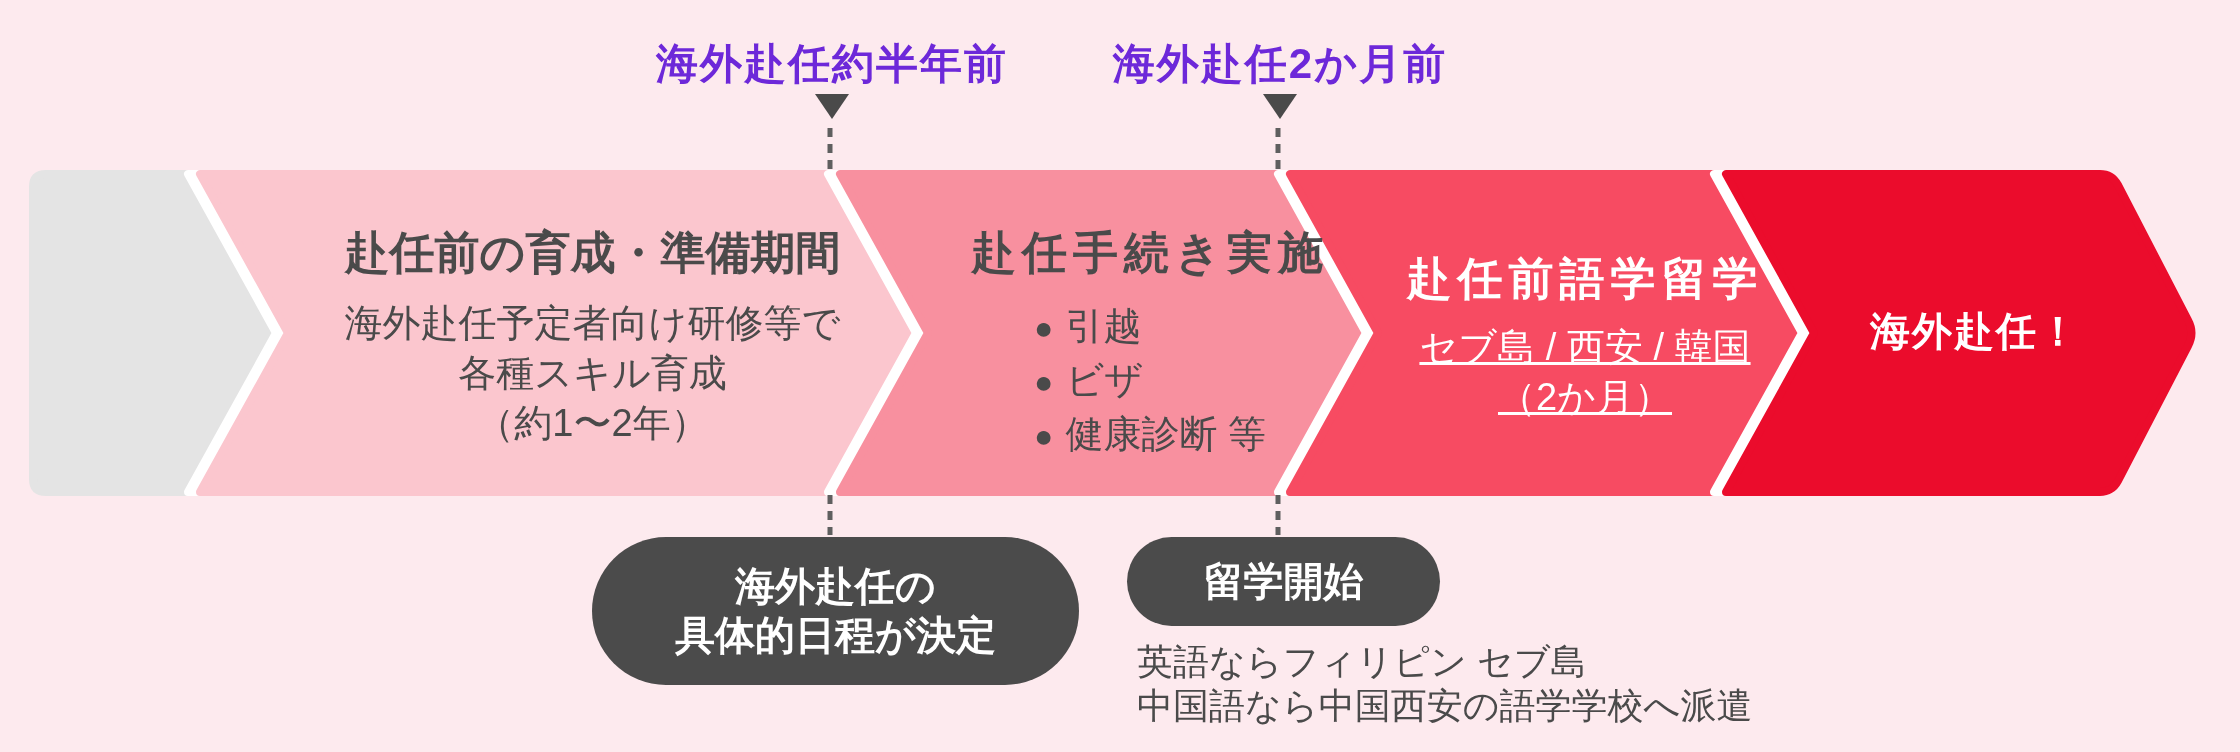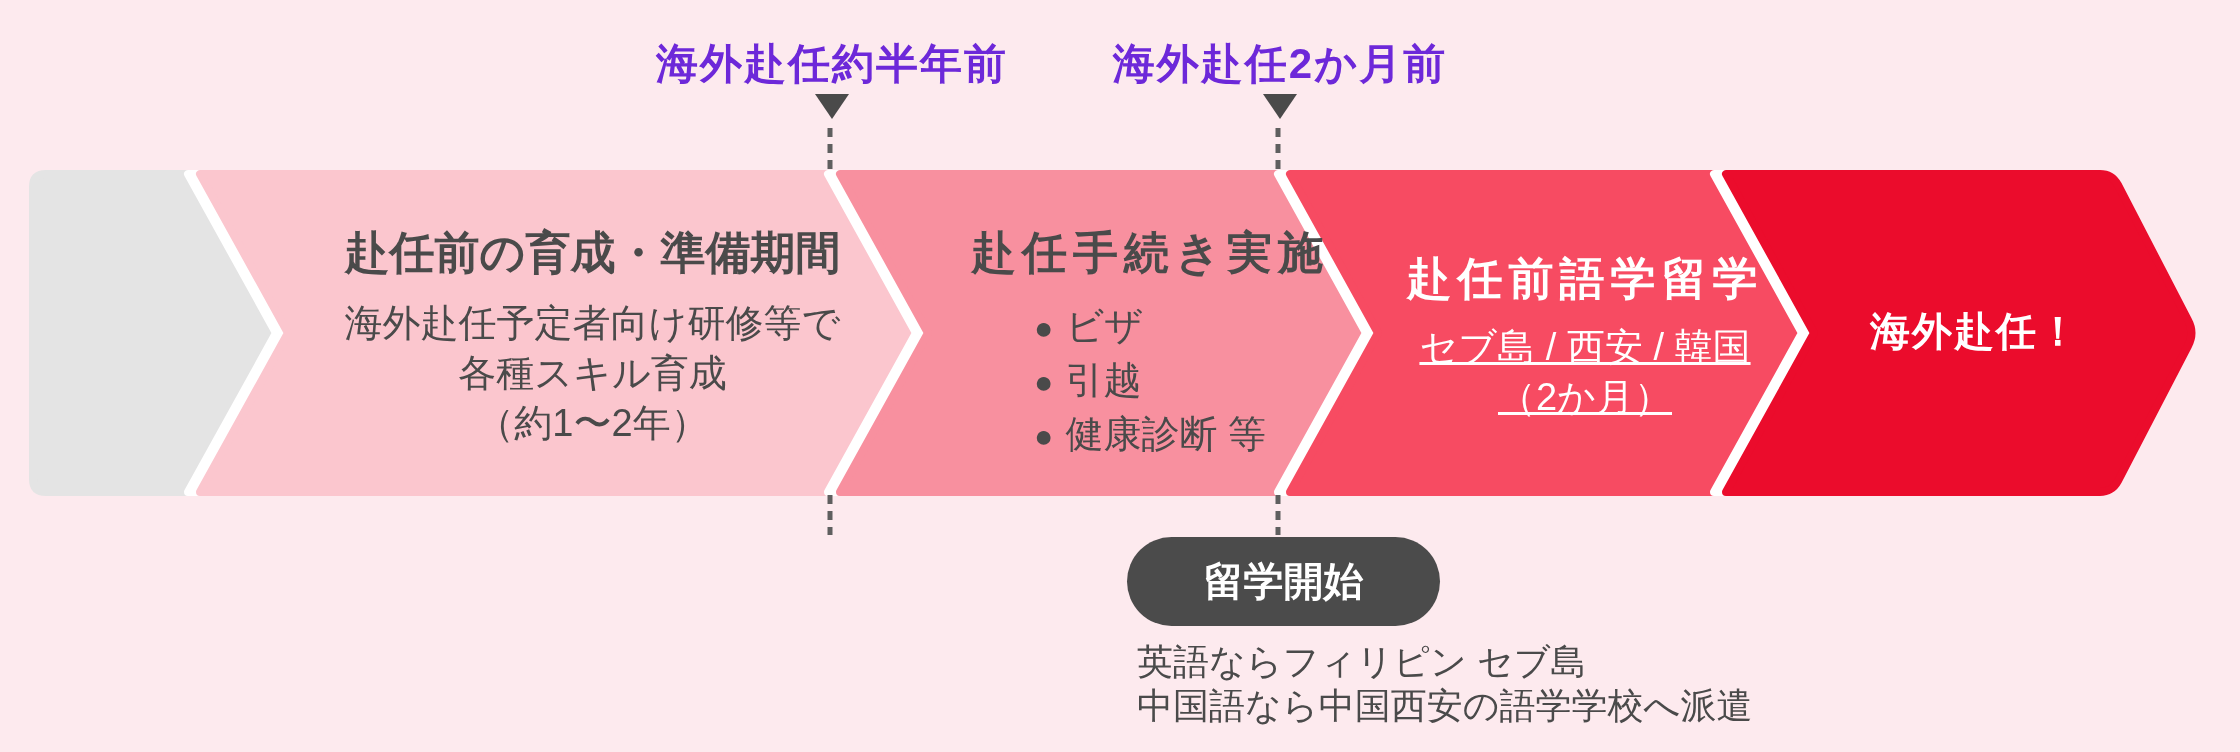--- a/index.html
+++ b/index.html
@@ -89,41 +89,45 @@
     <div class="stage-body">
       <div>海外赴任予定者向け研修等で</div>
       <div>各種スキル育成</div>
       <div>（約1〜2年）</div>
     </div>
   </div>
 
   <div class="stage-text" style="left:915px;top:226px;width:470px;">
     <div class="stage-title spaced">赴任手続き実施</div>
     <div class="bullets">
+      <div class="bullet-line"><span>引越</span></div>
       <div class="bullet-line"><span>ビザ</span></div>
-      <div class="bullet-line"><span>引越</span></div>
       <div class="bullet-line"><span>健康診断 等</span></div>
     </div>
   </div>
 
   <div class="stage-text stage-light" style="left:1365px;top:252px;width:440px;">
     <div class="stage-title spaced">赴任前語学留学</div>
     <div class="stage-body" style="margin-top:16px;text-decoration:underline;">
       <div>セブ島 / 西安 / 韓国</div>
       <div>（2か月）</div>
     </div>
   </div>
 
   <div class="stage-text stage-light" style="left:1755px;top:301px;width:440px;">
     <div class="stage-title final-title">海外赴任！</div>
   </div>
 
   <div class="vdash below" style="left:830px;"></div>
   <div class="vdash below" style="left:1278px;"></div>
 
+  <div class="pill pill-1">
+    <div>海外赴任の</div>
+    <div>具体的日程が決定</div>
+  </div>
   <div class="pill pill-2">
     <div>留学開始</div>
   </div>
 
   <div class="note">
     <div>英語ならフィリピン セブ島</div>
     <div>中国語なら中国西安の語学学校へ派遣</div>
   </div>
 
 </div>

